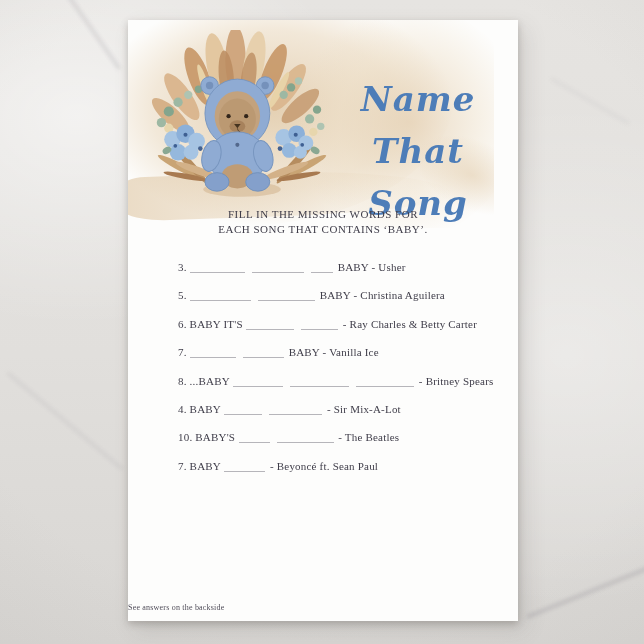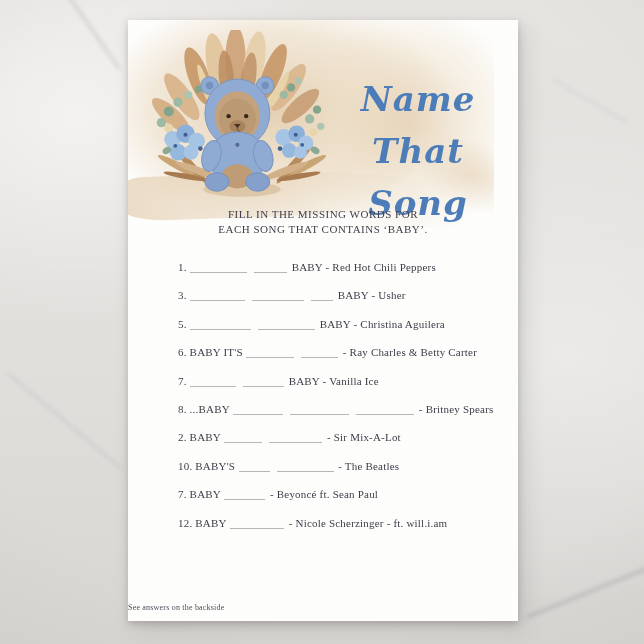--- a/index.html
+++ b/index.html
@@ -185,27 +185,25 @@
         <div>Song</div>
       </div>
     </div>
 
     <div class="subtitle">
       <div>FILL IN THE MISSING WORDS FOR</div>
       <div>EACH SONG THAT CONTAINS ‘BABY’.</div>
     </div>
 
     <div class="songs">
-        <div class="song-row"><span class="seg-pre">1.</span><span class="blank" style="width: 57px;"></span><span class="blank" style="width: 33px;"></span><span class="seg-post">BABY - Red Hot Chili Peppers</span></div>
         <div class="song-row"><span class="seg-pre">3.</span><span class="blank" style="width: 55px;"></span><span class="blank" style="width: 52px;"></span><span class="blank" style="width: 22px;"></span><span class="seg-post">BABY - Usher</span></div>
         <div class="song-row"><span class="seg-pre">5.</span><span class="blank" style="width: 61px;"></span><span class="blank" style="width: 57px;"></span><span class="seg-post">BABY - Christina Aguilera</span></div>
         <div class="song-row"><span class="seg-pre">6. BABY IT'S</span><span class="blank" style="width: 48px;"></span><span class="blank" style="width: 37px;"></span><span class="seg-post">- Ray Charles &amp; Betty Carter</span></div>
         <div class="song-row"><span class="seg-pre">7.</span><span class="blank" style="width: 46px;"></span><span class="blank" style="width: 41px;"></span><span class="seg-post">BABY - Vanilla Ice</span></div>
         <div class="song-row"><span class="seg-pre">8. ...BABY</span><span class="blank" style="width: 50px;"></span><span class="blank" style="width: 59px;"></span><span class="blank" style="width: 58px;"></span><span class="seg-post">- Britney Spears</span></div>
-        <div class="song-row"><span class="seg-pre">2. BABY</span><span class="blank" style="width: 38px;"></span><span class="blank" style="width: 53px;"></span><span class="seg-post">- Sir Mix-A-Lot</span></div>
+        <div class="song-row"><span class="seg-pre">4. BABY</span><span class="blank" style="width: 38px;"></span><span class="blank" style="width: 53px;"></span><span class="seg-post">- Sir Mix-A-Lot</span></div>
         <div class="song-row"><span class="seg-pre">10. BABY'S</span><span class="blank" style="width: 31px;"></span><span class="blank" style="width: 57px;"></span><span class="seg-post">- The Beatles</span></div>
         <div class="song-row"><span class="seg-pre">7. BABY</span><span class="blank" style="width: 41px;"></span><span class="seg-post">- Beyoncé ft. Sean Paul</span></div>
-        <div class="song-row"><span class="seg-pre">12. BABY</span><span class="blank" style="width: 54px;"></span><span class="seg-post">- Nicole Scherzinger - ft. will.i.am</span></div>
       </div>
 
     <div class="footer">See answers on the backside</div>
   </div>
 </div>
 
 </body></html>

